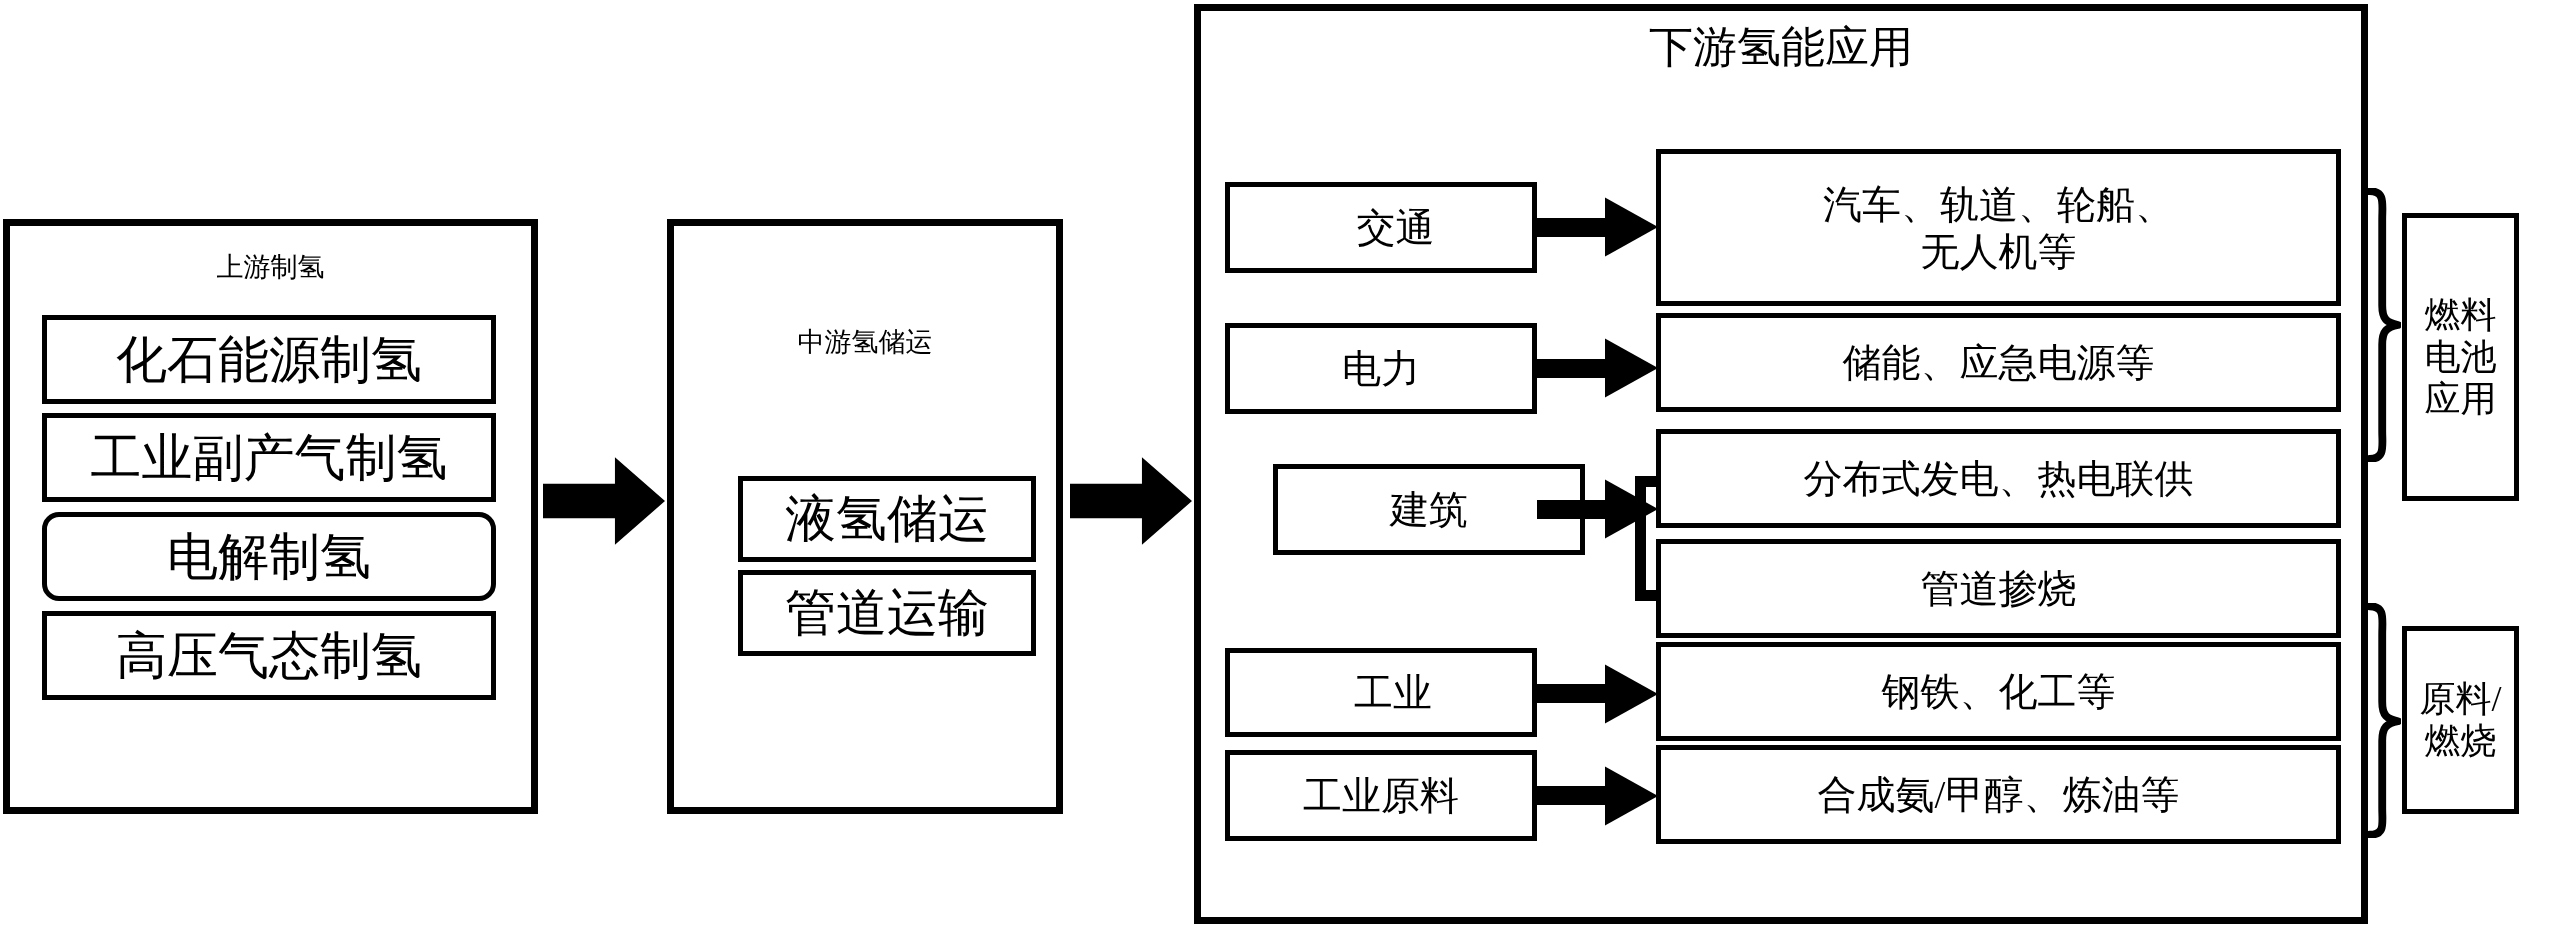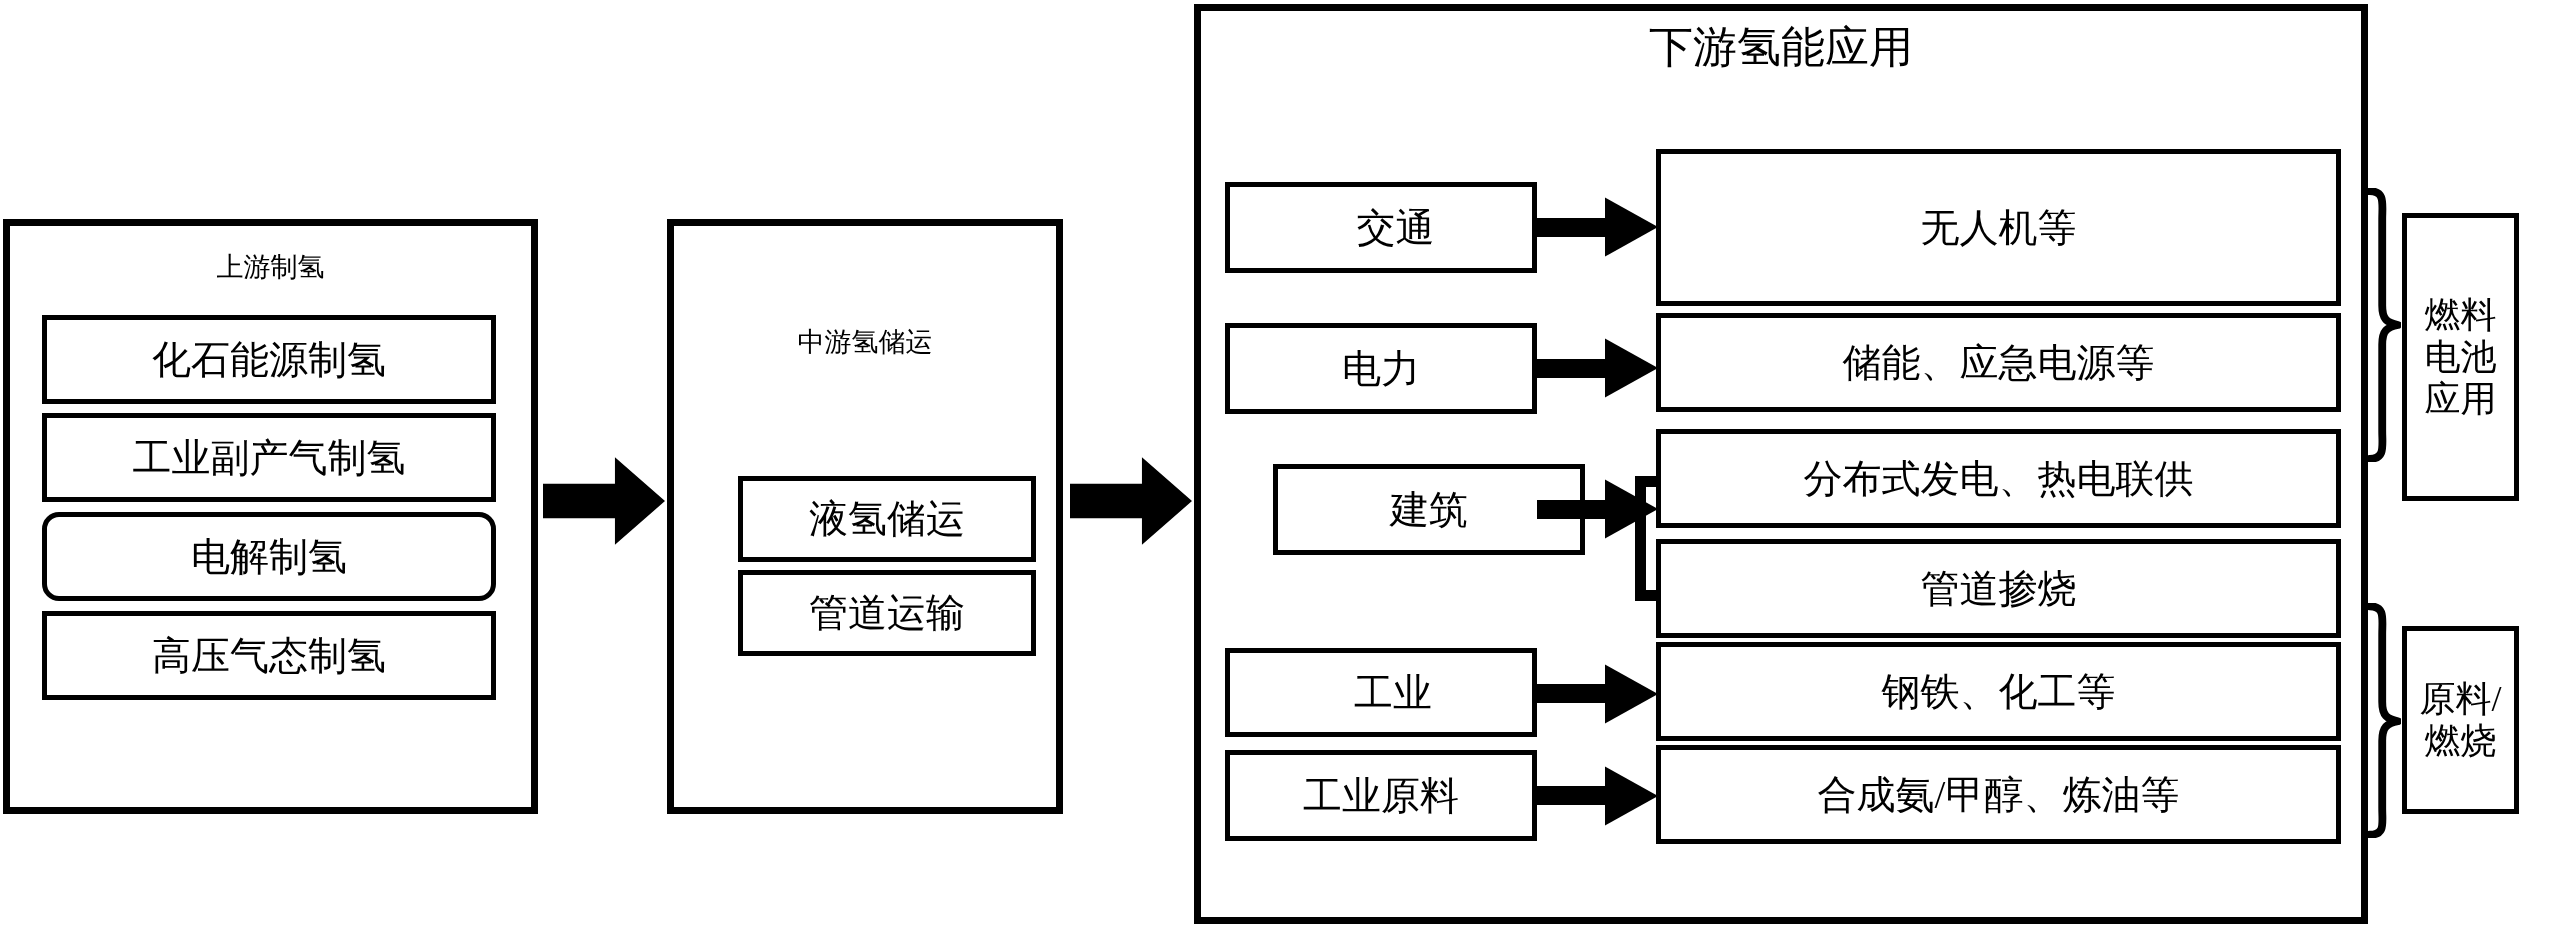--- a/index.html
+++ b/index.html
@@ -2,21 +2,21 @@
 <html style="font-size:12.5px"><head>
 <meta charset="utf-8">
 <style>
   html,body{margin:0;padding:0;background:#ffffff;}
   body{width:2576px;height:932px;position:relative;overflow:hidden;
        font-family:"Liberation Serif","DejaVu Serif",serif;color:#000;}
   .panel{position:absolute;border:7px solid #000;background:#fff;box-sizing:border-box;}
   .ptitle{position:absolute;width:100%;text-align:center;font-size:27px;line-height:49px;}
   .ibox{position:absolute;border:5.5px solid #000;background:#fff;box-sizing:border-box;
         display:flex;align-items:center;justify-content:center;text-align:right;
-        font-size:39px;line-height:44px;}
+        font-size:51px;line-height:44px;}
   .bigarrow{position:absolute;}
   .thinline{position:absolute;background:#000;}
   .cat{position:absolute;border:5.5px solid #000;background:#fff;box-sizing:border-box;
        display:flex;align-items:center;justify-content:center;font-size:39px;}
   .tgt{position:absolute;border:5.5px solid #000;background:#fff;box-sizing:border-box;
        display:flex;align-items:center;justify-content:center;text-align:center;
        font-size:39px;line-height:47px;}
   .sidebox{position:absolute;border:5.5px solid #000;background:#fff;box-sizing:border-box;
        display:flex;align-items:center;justify-content:center;text-align:center;
        font-size:36px;line-height:42px;}
@@ -57,20 +57,21 @@
 </div>
 
 <div class="cat" style="left:1225px;top:182px;width:312px;height:91px;padding-left:29px;">交通</div>
 <div class="thinline" style="left:1537px;top:218px;width:86px;height:19px;"></div>
 <div class="arrowhead" style="left:1605px;top:197px;width:53px;height:60px;">
   <svg width="53" height="60" viewBox="0 0 68 76">
       <polygon points="0,0 68,38 0,76" fill="#000"></polygon>
     </svg>
 </div>
 <div class="tgt" style="left:1656px;top:149px;width:685px;height:157px;flex-direction:column;">
+  <span>汽车、轨道、轮船、</span>
   <span>无人机等</span>
 </div>
 
 <div class="cat" style="left:1225px;top:323px;width:312px;height:91px;">电力</div>
 <div class="thinline" style="left:1537px;top:359px;width:86px;height:19px;"></div>
 <div class="arrowhead" style="left:1605px;top:338px;width:53px;height:60px;">
   <svg width="53" height="60" viewBox="0 0 68 76">
       <polygon points="0,0 68,38 0,76" fill="#000"></polygon>
     </svg>
 </div>

